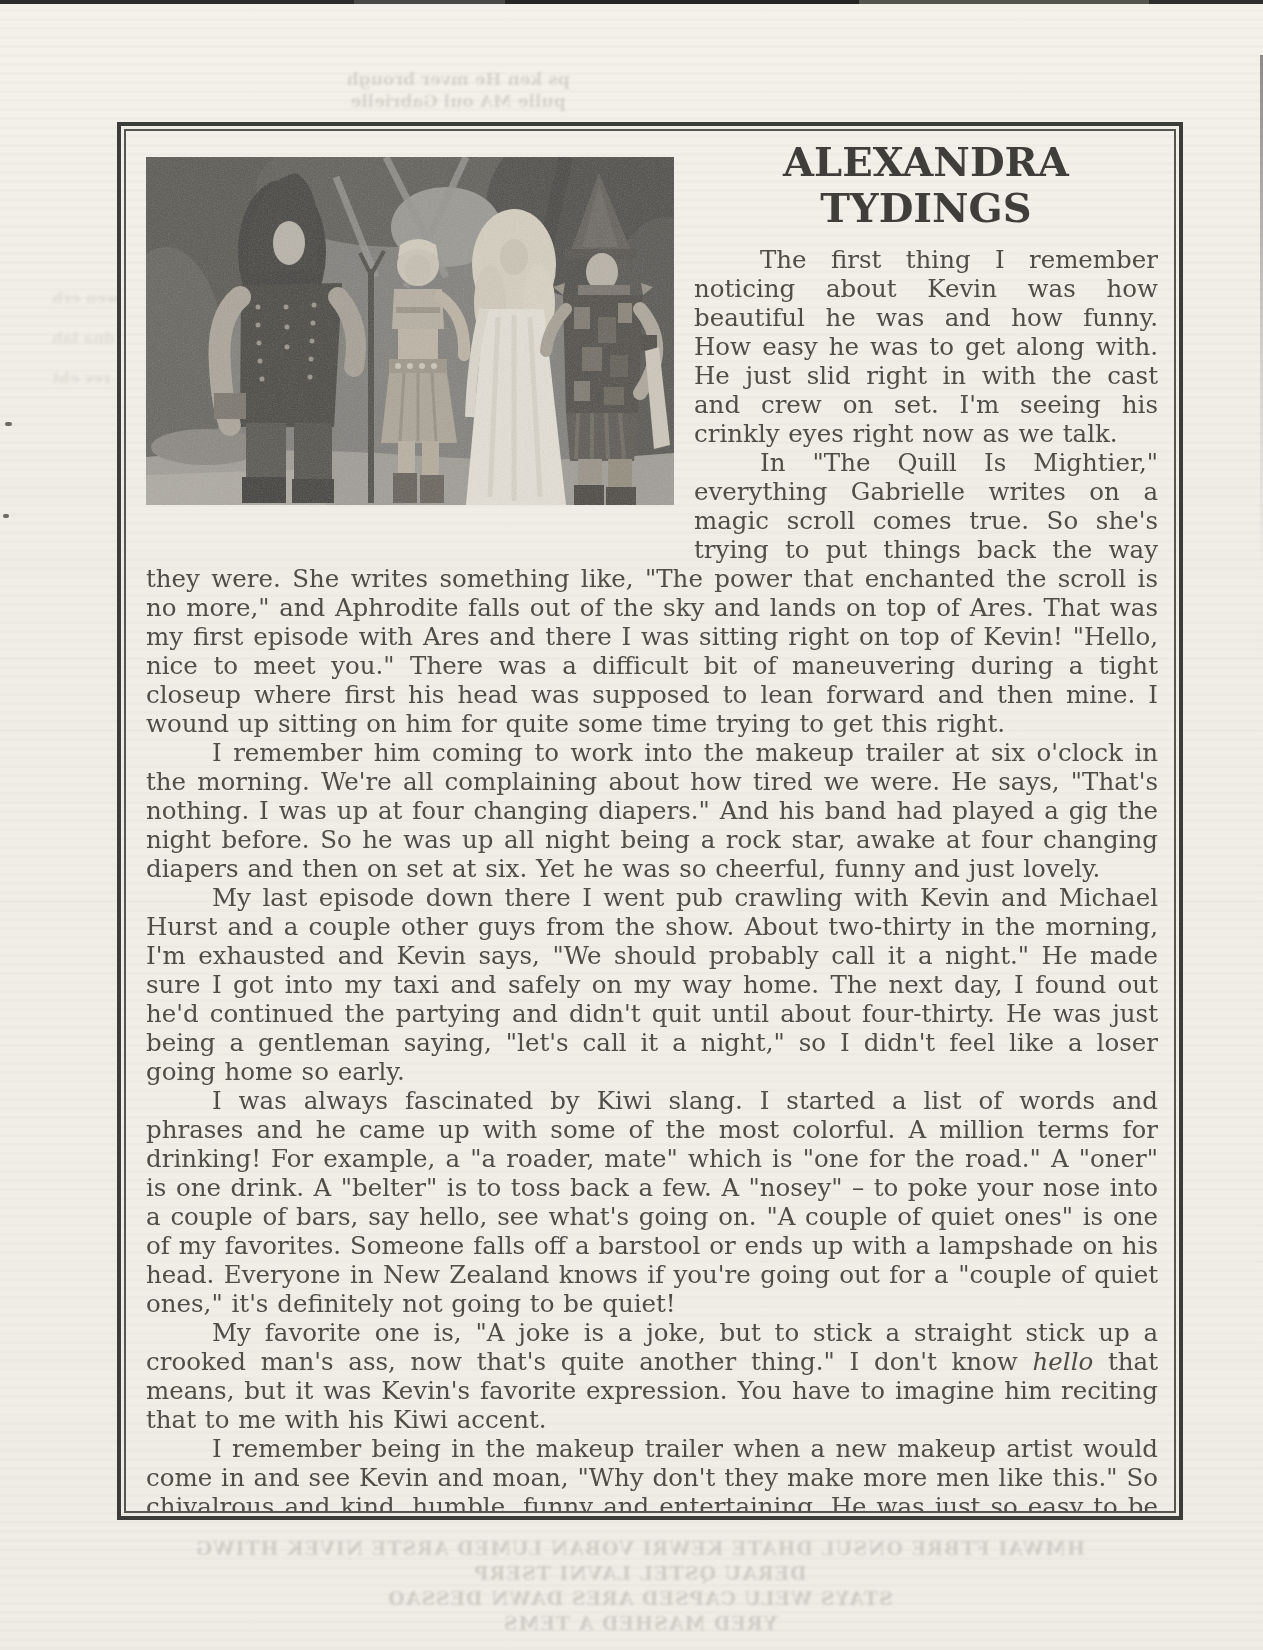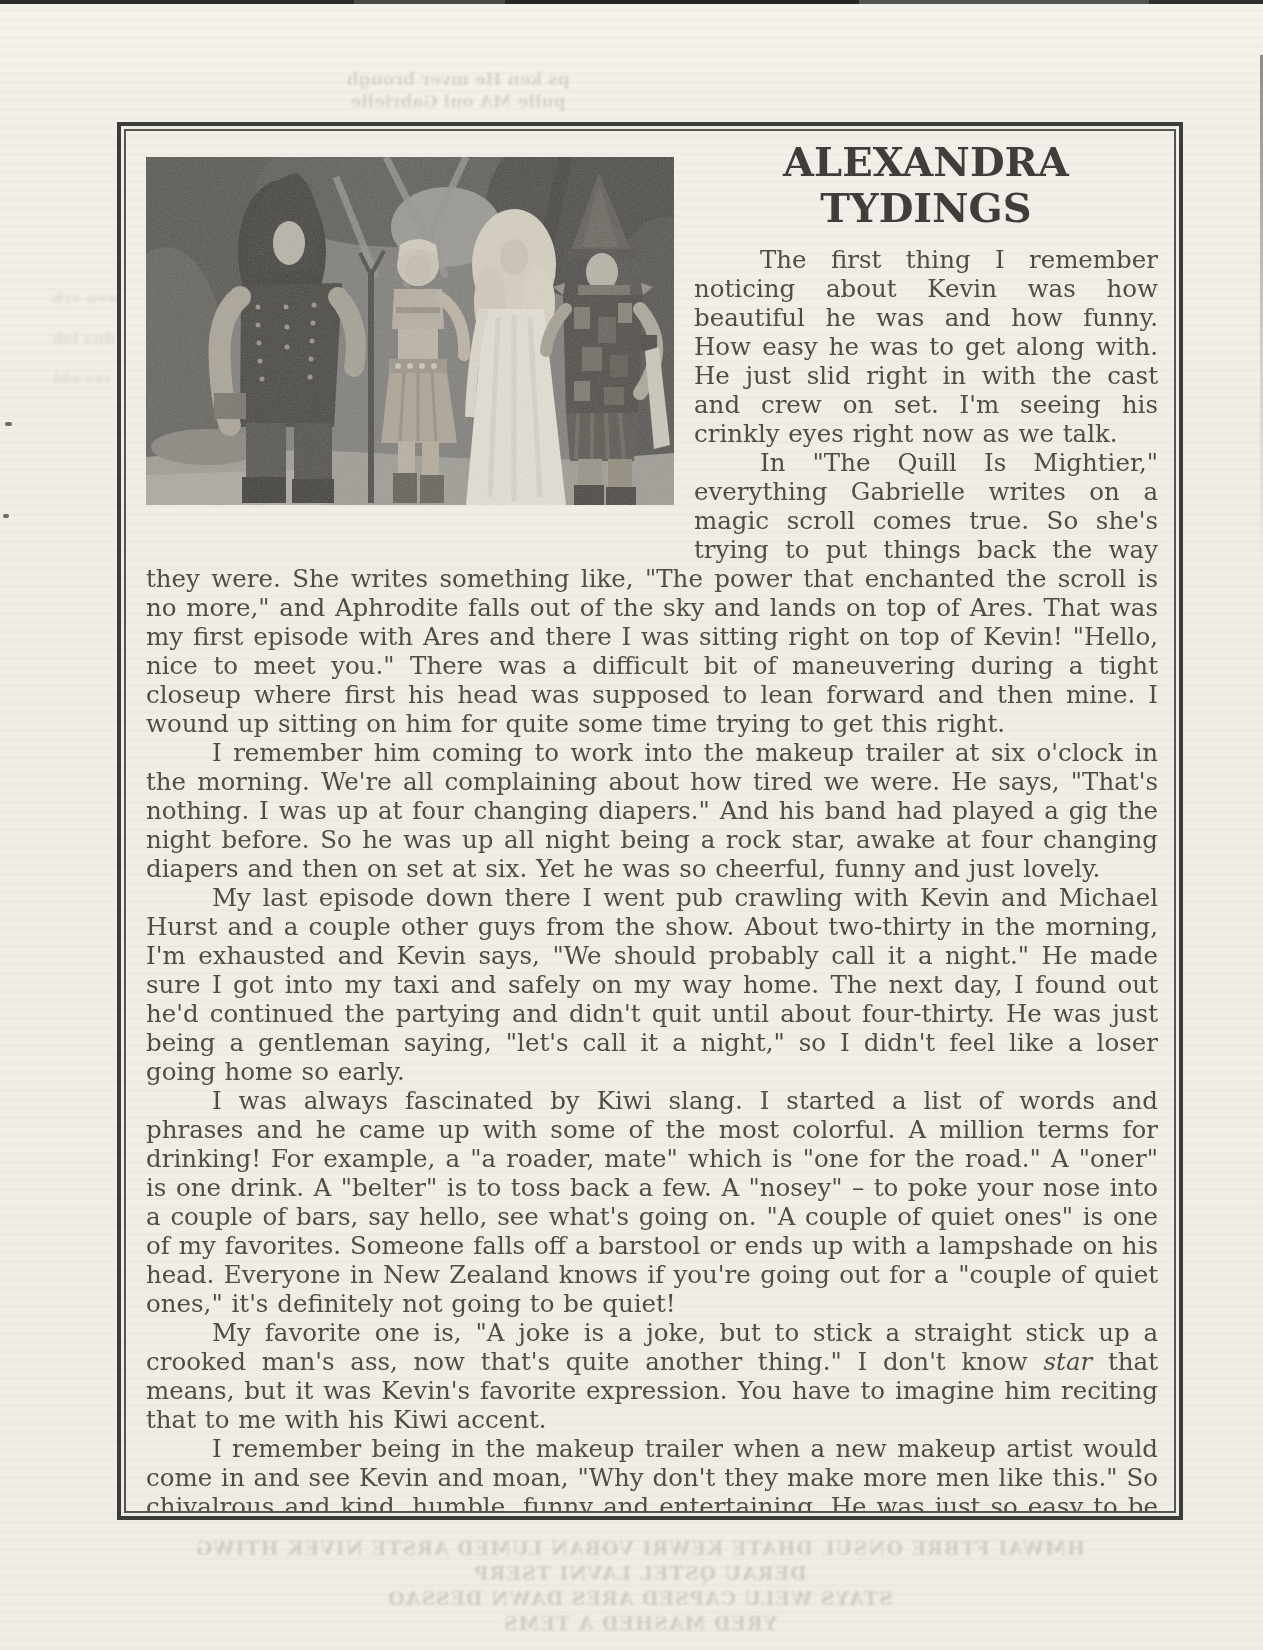--- a/index.html
+++ b/index.html
@@ -191,21 +191,21 @@
         </figure>
 
         <h1 class="title">ALEXANDRA TYDINGS</h1>
 
         <div class="article">
           <p>The first thing I remember noticing about Kevin was how beautiful he was and how funny.  How easy he was to get along with.  He just slid right in with the cast and crew on set.  I'm seeing his crinkly eyes right now as we talk.</p>
           <p>In "The Quill Is Mightier," everything Gabrielle writes on a magic scroll comes true.  So she's trying to put things back the way they were.  She writes something like, "The power that enchanted the scroll is no more," and Aphrodite falls out of the sky and lands on top of Ares.  That was my first episode with Ares and there I was sitting right on top of Kevin!  "Hello, nice to meet you."  There was a difficult bit of maneuvering during a tight closeup where first his head was supposed to lean forward and then mine.  I wound up sitting on him for quite some time trying to get this right.</p>
           <p>I remember him coming to work into the makeup trailer at six o'clock in the morning.  We're all complaining about how tired we were.  He says, "That's nothing.  I was up at four changing diapers."  And his band had played a gig the night before.  So he was up all night being a rock star, awake at four changing diapers and then on set at six.  Yet he was so cheerful, funny and just lovely.</p>
           <p>My last episode down there I went pub crawling with Kevin and Michael Hurst and a couple other guys from the show.  About two-thirty in the morning, I'm exhausted and Kevin says, "We should probably call it a night."  He made sure I got into my taxi and safely on my way home.  The next day, I found out he'd continued the partying and didn't quit until about four-thirty.  He was just being a gentleman saying, "let's call it a night," so I didn't feel like a loser going home so early.</p>
           <p>I was always fascinated by Kiwi slang.  I started a list of words and phrases and he came up with some of the most colorful.  A million terms for drinking!  For example, a "a roader, mate" which is "one for the road."  A "oner" is one drink.  A "belter" is to toss back a few.  A "nosey" – to poke your nose into a couple of bars, say hello, see what's going on.  "A couple of quiet ones" is one of my favorites.  Someone falls off a barstool or ends up with a lampshade on his head.  Everyone in New Zealand knows if you're going out for a "couple of quiet ones," it's definitely not going to be quiet!</p>
-          <p><span>My favorite one is, "A joke is a joke, but to stick a straight stick up a crooked man's ass, now that's quite another thing."  I don't know </span><span class="em">star</span><span> that means, but it was Kevin's favorite expression.  You have to imagine him reciting that to me with his Kiwi accent.</span></p>
+          <p><span>My favorite one is, "A joke is a joke, but to stick a straight stick up a crooked man's ass, now that's quite another thing."  I don't know </span><span class="em">hello</span><span> that means, but it was Kevin's favorite expression.  You have to imagine him reciting that to me with his Kiwi accent.</span></p>
           <p>I remember being in the makeup trailer when a new makeup artist would come in and see Kevin and moan, "Why don't they make more men like this."  So chivalrous and kind, humble, funny and entertaining.  He was just so easy to be around – made everyone comfortable.</p>
         </div>
 
       </div>
     </div>
   </div>
 
   <div class="bleed bleed-bottom">
     <div>HMWAI FTBRE ONSUL DHATE KEWRI VOBAN LUMED ARSTE NIVEK HTIWG</div>
     <div>DERAU QSTEL  LAVNI TSERP</div>

